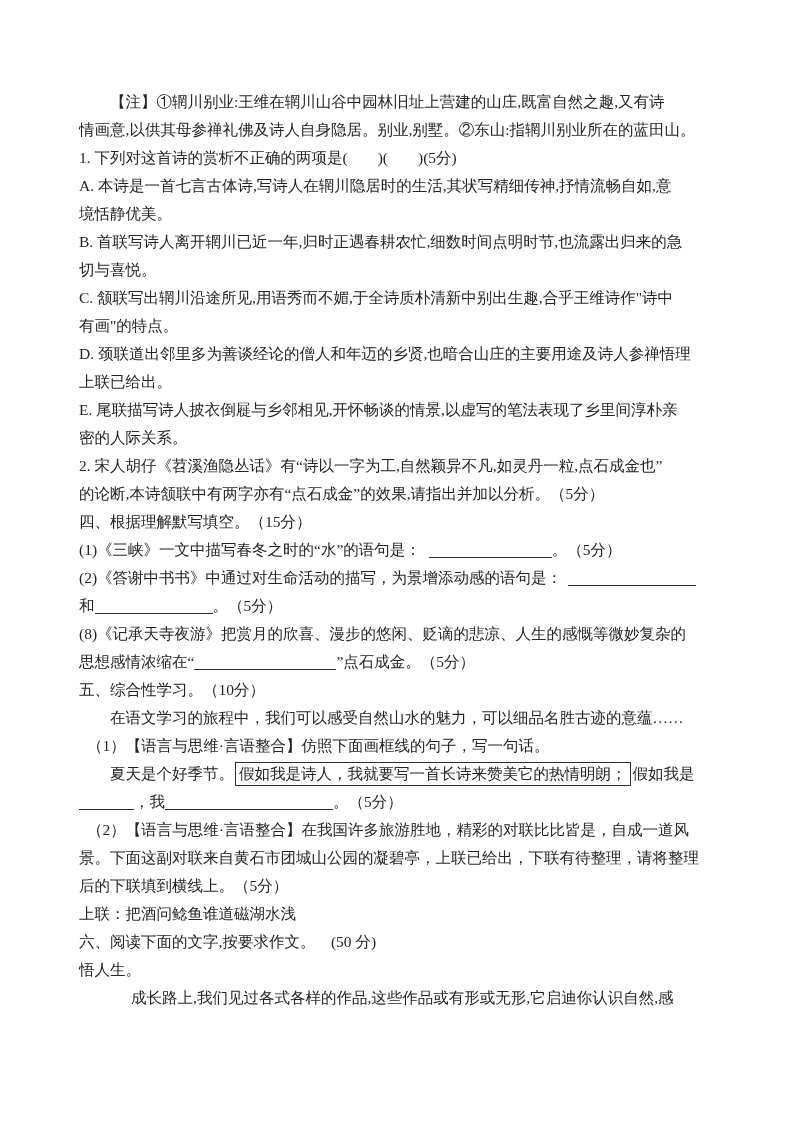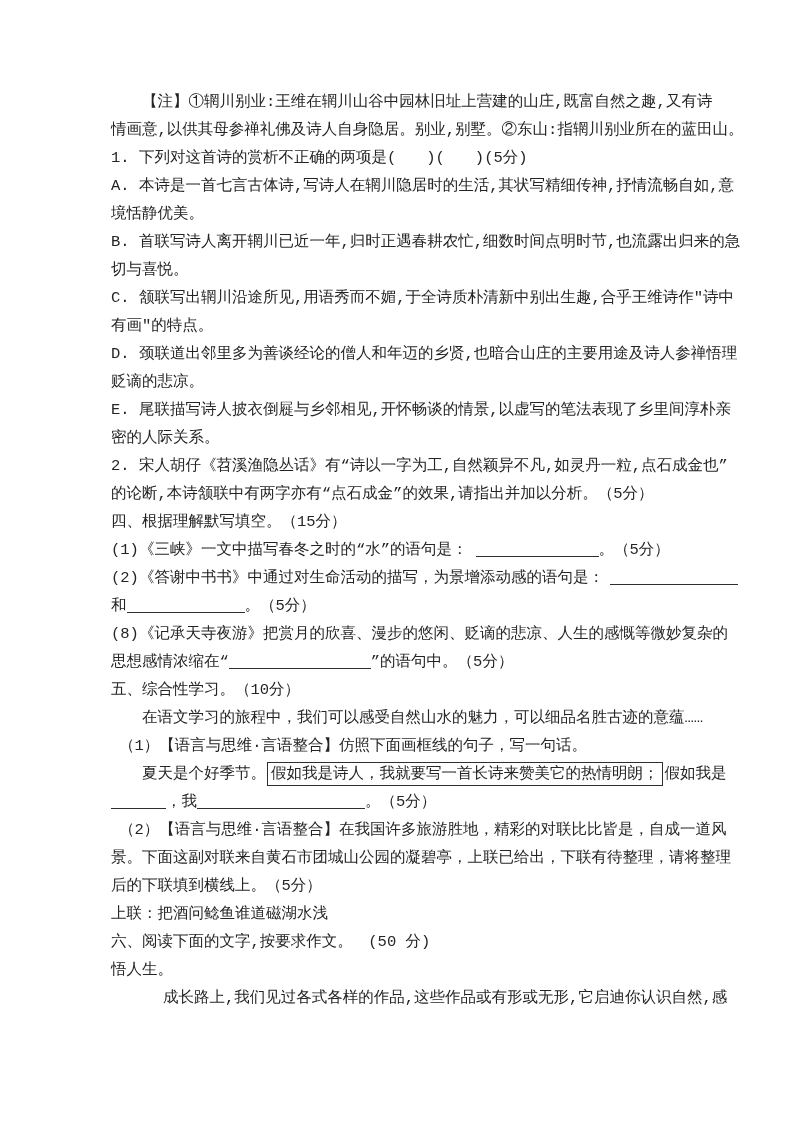--- a/index.html
+++ b/index.html
@@ -5,24 +5,23 @@
   html,body{margin:0;padding:0;}
   body{
     width:793px;height:1122px;
     background:#ffffff;
     font-family:"Liberation Serif","DejaVu Serif",serif;
     color:#242424;
     overflow:hidden;
   }
   #doc{
     position:absolute;
-    top:88px;left:111px;
+    top:88px;left:79px;
     width:612px;
     font-size:15.5px;
-    font-family:Liberation Mono, monospace;
   }
   .line{
     height:28px;
     line-height:28px;
     white-space:nowrap;
   }
   .blank{
     display:inline-block;
     height:0;
     border-bottom:1.2px solid #2f2f2f;
@@ -47,31 +46,31 @@
     <div class="line" style="padding-left: 31px;"><span>【注】①辋川别业:王维在辋川山谷中园林旧址上营建的山庄,既富自然之趣,又有诗</span></div>
     <div class="line"><span>情画意,以供其母参禅礼佛及诗人自身隐居。别业,别墅。②东山:指辋川别业所在的蓝田山。</span></div>
     <div class="line"><span>1. 下列对这首诗的赏析不正确的两项是(</span><span class="gap" style="width: 30px;"></span><span>)(</span><span class="gap" style="width: 30px;"></span><span>)(5分)</span></div>
     <div class="line"><span>A. 本诗是一首七言古体诗,写诗人在辋川隐居时的生活,其状写精细传神,抒情流畅自如,意</span></div>
     <div class="line"><span>境恬静优美。</span></div>
     <div class="line"><span>B. 首联写诗人离开辋川已近一年,归时正遇春耕农忙,细数时间点明时节,也流露出归来的急</span></div>
     <div class="line"><span>切与喜悦。</span></div>
     <div class="line"><span>C. 颔联写出辋川沿途所见,用语秀而不媚,于全诗质朴清新中别出生趣,合乎王维诗作"诗中</span></div>
     <div class="line"><span>有画"的特点。</span></div>
     <div class="line"><span>D. 颈联道出邻里多为善谈经论的僧人和年迈的乡贤,也暗合山庄的主要用途及诗人参禅悟理</span></div>
-    <div class="line"><span>贬谪的悲凉。</span></div>
+    <div class="line"><span>上联已给出。</span></div>
     <div class="line"><span>E. 尾联描写诗人披衣倒屣与乡邻相见,开怀畅谈的情景,以虚写的笔法表现了乡里间淳朴亲</span></div>
     <div class="line"><span>密的人际关系。</span></div>
     <div class="line"><span>2. 宋人胡仔《苕溪渔隐丛话》有“诗以一字为工,自然颖异不凡,如灵丹一粒,点石成金也”</span></div>
     <div class="line"><span>的论断,本诗颔联中有两字亦有“点石成金”的效果,请指出并加以分析。（5分）</span></div>
     <div class="line"><span>四、根据理解默写填空。（15分）</span></div>
     <div class="line"><span>(1)《三峡》一文中描写春冬之时的“水”的语句是：</span><span class="gap" style="width: 8px;"></span><span class="blank" style="width: 123px;"></span><span>。（5分）</span></div>
     <div class="line"><span>(2)《答谢中书书》中通过对生命活动的描写，为景增添动感的语句是：</span><span class="gap" style="width: 6px;"></span><span class="blank" style="width: 128px;"></span></div>
     <div class="line"><span>和</span><span class="blank" style="width: 118px;"></span><span>。（5分）</span></div>
     <div class="line"><span>(8)《记承天寺夜游》把赏月的欣喜、漫步的悠闲、贬谪的悲凉、人生的感慨等微妙复杂的</span></div>
-    <div class="line"><span>思想感情浓缩在“</span><span class="blank" style="width: 142px;"></span><span>”的语句中。（5分）</span></div>
+    <div class="line"><span>思想感情浓缩在“</span><span class="blank" style="width: 142px;"></span><span>”点石成金。（5分）</span></div>
     <div class="line"><span>五、综合性学习。（10分）</span></div>
     <div class="line" style="padding-left: 31px;"><span>在语文学习的旅程中，我们可以感受自然山水的魅力，可以细品名胜古迹的意蕴……</span></div>
     <div class="line" style="padding-left: 8px;"><span>（1）【语言与思维·言语整合】仿照下面画框线的句子，写一句话。</span></div>
     <div class="line" style="padding-left: 31px;"><span>夏天是个好季节。</span><span class="boxed">假如我是诗人，我就要写一首长诗来赞美它的热情明朗；</span><span>假如我是</span></div>
     <div class="line"><span class="blank" style="width: 55px;"></span><span>，我</span><span class="blank" style="width: 168px;"></span><span>。（5分）</span></div>
     <div class="line" style="padding-left: 8px;"><span>（2）【语言与思维·言语整合】在我国许多旅游胜地，精彩的对联比比皆是，自成一道风</span></div>
     <div class="line"><span>景。下面这副对联来自黄石市团城山公园的凝碧亭，上联已给出，下联有待整理，请将整理</span></div>
     <div class="line"><span>后的下联填到横线上。（5分）</span></div>
     <div class="line"><span>上联：把酒问鲶鱼谁道磁湖水浅</span></div>
     <div class="line"><span>六、阅读下面的文字,按要求作文。　(50 分)</span></div>

